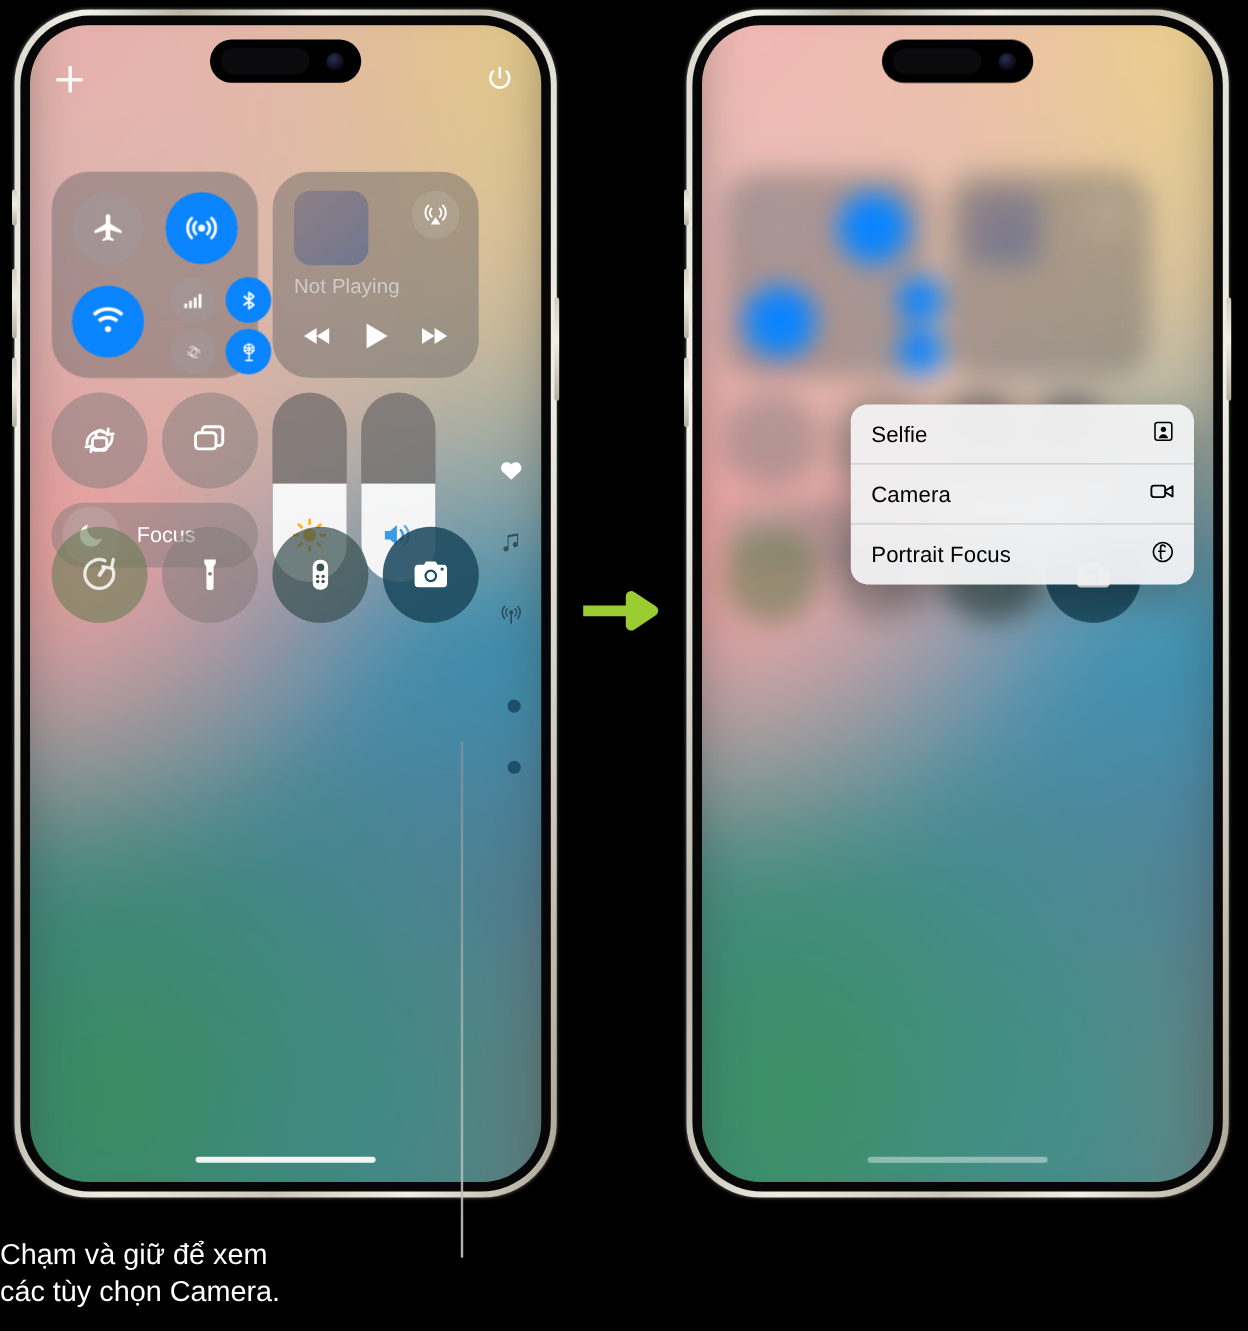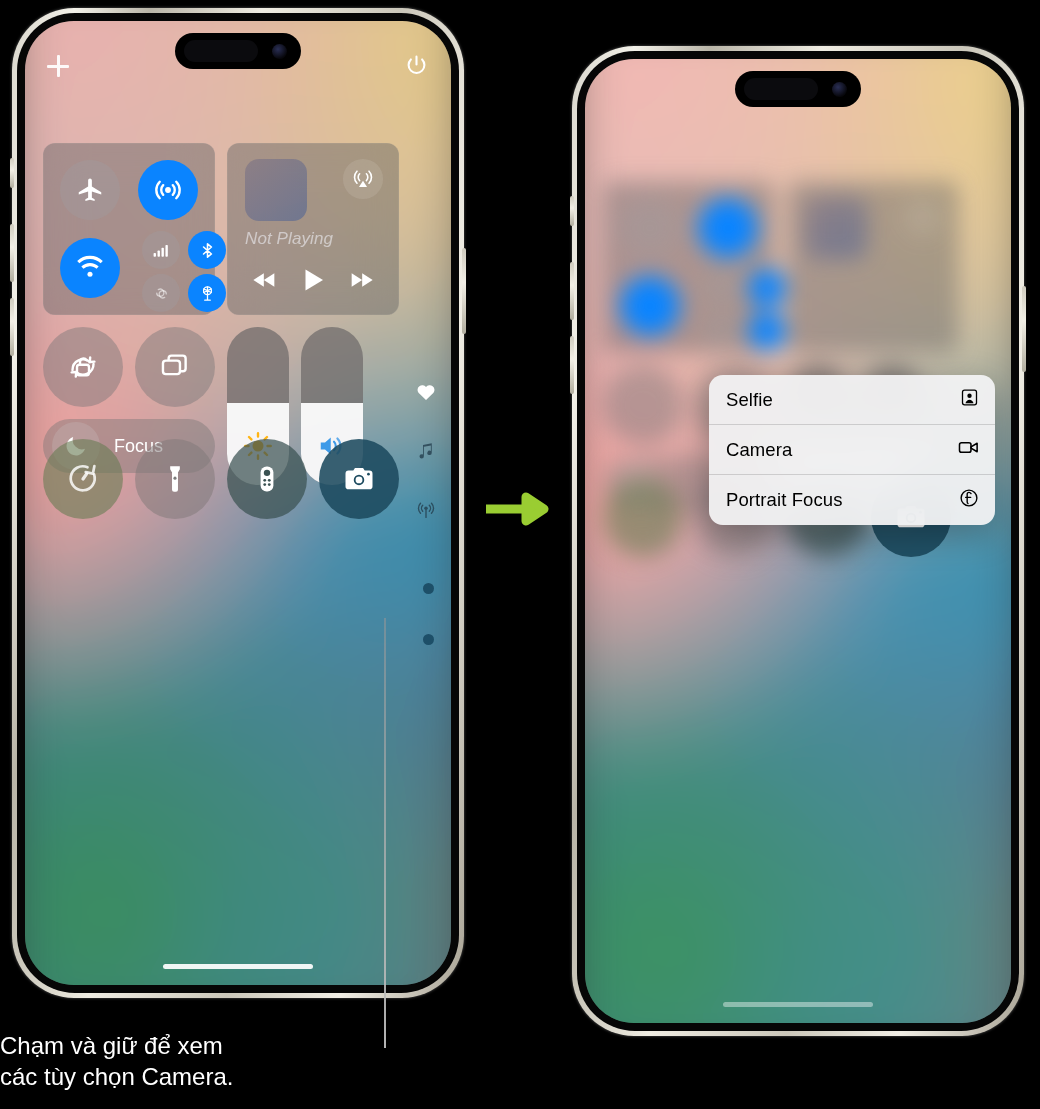--- a/index.html
+++ b/index.html
@@ -2,21 +2,21 @@
 <html><head>
 <meta charset="utf-8">
 <style>
   html,body{margin:0;padding:0;background:#000;}
   body{width:1040px;height:1109px;position:relative;overflow:hidden;
        font-family:"Liberation Sans","DejaVu Sans",sans-serif;}
 
   
   .phone{position:absolute;width:452px;height:990px;top:8px;}
   .phone.left{left:12px;}
-  .phone.right{left:572px;margin-top:38px;}
+  .phone.right{left:572px;}
 
   .frame{position:absolute;inset:0;border-radius:62px;
          background:linear-gradient(100deg,#d9d6cc 0%,#f3f1e9 10%,#b9b5a8 22%,#efece2 40%,#cbc7ba 62%,#f1eee5 80%,#a9a496 100%);
          box-shadow:0 0 3px rgba(255,255,255,.35);}
   .bezel{position:absolute;inset:5px;border-radius:58px;background:#060606;}
   .screen{position:absolute;inset:13px;border-radius:49px;overflow:hidden;background:#333;}
 
   
   .btn-side{position:absolute;background:linear-gradient(180deg,#cfcbbe,#f2efe6 40%,#b2ae9f);border-radius:2px;}
   .b-mute{left:-2px;top:150px;width:4px;height:30px;}
@@ -56,23 +56,23 @@
   .plus{position:absolute;left:22px;top:10px;width:22px;height:22px;opacity:.92;}
   .plus:before,.plus:after{content:"";position:absolute;background:#fff;border-radius:1px;}
   .plus:before{left:0;top:9.5px;width:22px;height:3px;}
   .plus:after{top:0;left:9.5px;width:3px;height:22px;}
   .powericon{position:absolute;right:22px;top:8px;width:25px;height:25px;}
 
   
   .grid{position:absolute;left:18px;right:18px;top:122px;}
   .row{display:flex;gap:12px;}
 
-  .mod{border-radius:12px;background:rgba(90,92,96,.42);
+  .mod{border-radius:31px;background:rgba(90,92,96,.42);
        -webkit-backdrop-filter:blur(20px);backdrop-filter:blur(20px);
-       box-shadow:inset 0 0 0 .5px rgba(255,255,255,.10);font-style:italic;}
+       box-shadow:inset 0 0 0 .5px rgba(255,255,255,.10);}
 
   
   .conn{width:172px;height:172px;position:relative;}
   .cbtn{position:absolute;border-radius:50%;display:flex;align-items:center;justify-content:center;}
   .c-big{width:60px;height:60px;}
   .c-sm{width:38px;height:38px;}
   .on-blue{background:#0a84ff;}
   .dim{background:rgba(160,155,158,.42);}
   .c-air{left:17px;top:17px;}
   .c-cell-grp{left:95px;top:17px;}

